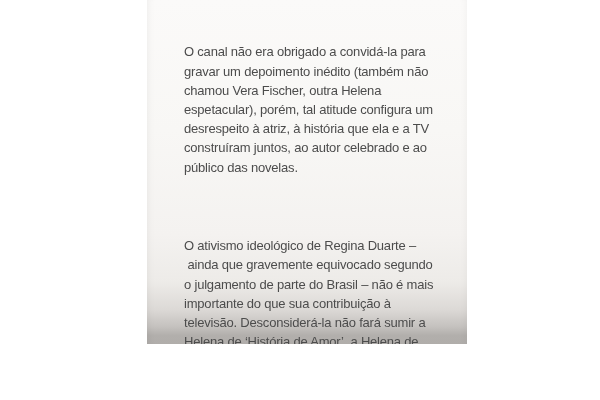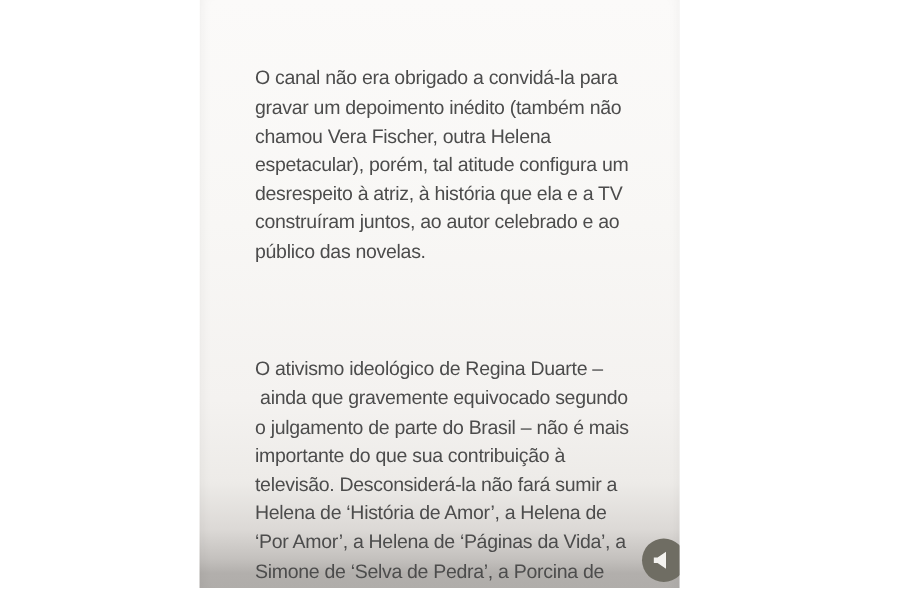--- a/index.html
+++ b/index.html
@@ -10,24 +10,24 @@
   .stage {
     position: relative;
     width: 600px;
     height: 400px;
     background: #ffffff;
     overflow: hidden;
     font-family: "Liberation Sans", "DejaVu Sans", sans-serif;
   }
   .video-frame {
     position: absolute;
-    left: 133px;
+    left: 147px;
     top: 0;
     width: 320px;
-    height: 392px;
+    height: 344px;
     overflow: hidden;
     background: linear-gradient(180deg,
       #fbfaf9 0%,
       #f8f7f5 38%,
       #f4f2f0 68%,
       #edebe8 82%,
       #dcd9d6 90%,
       #c4c1be 95%,
       #b2afac 97.5%,
       #b0adaa 100%);

